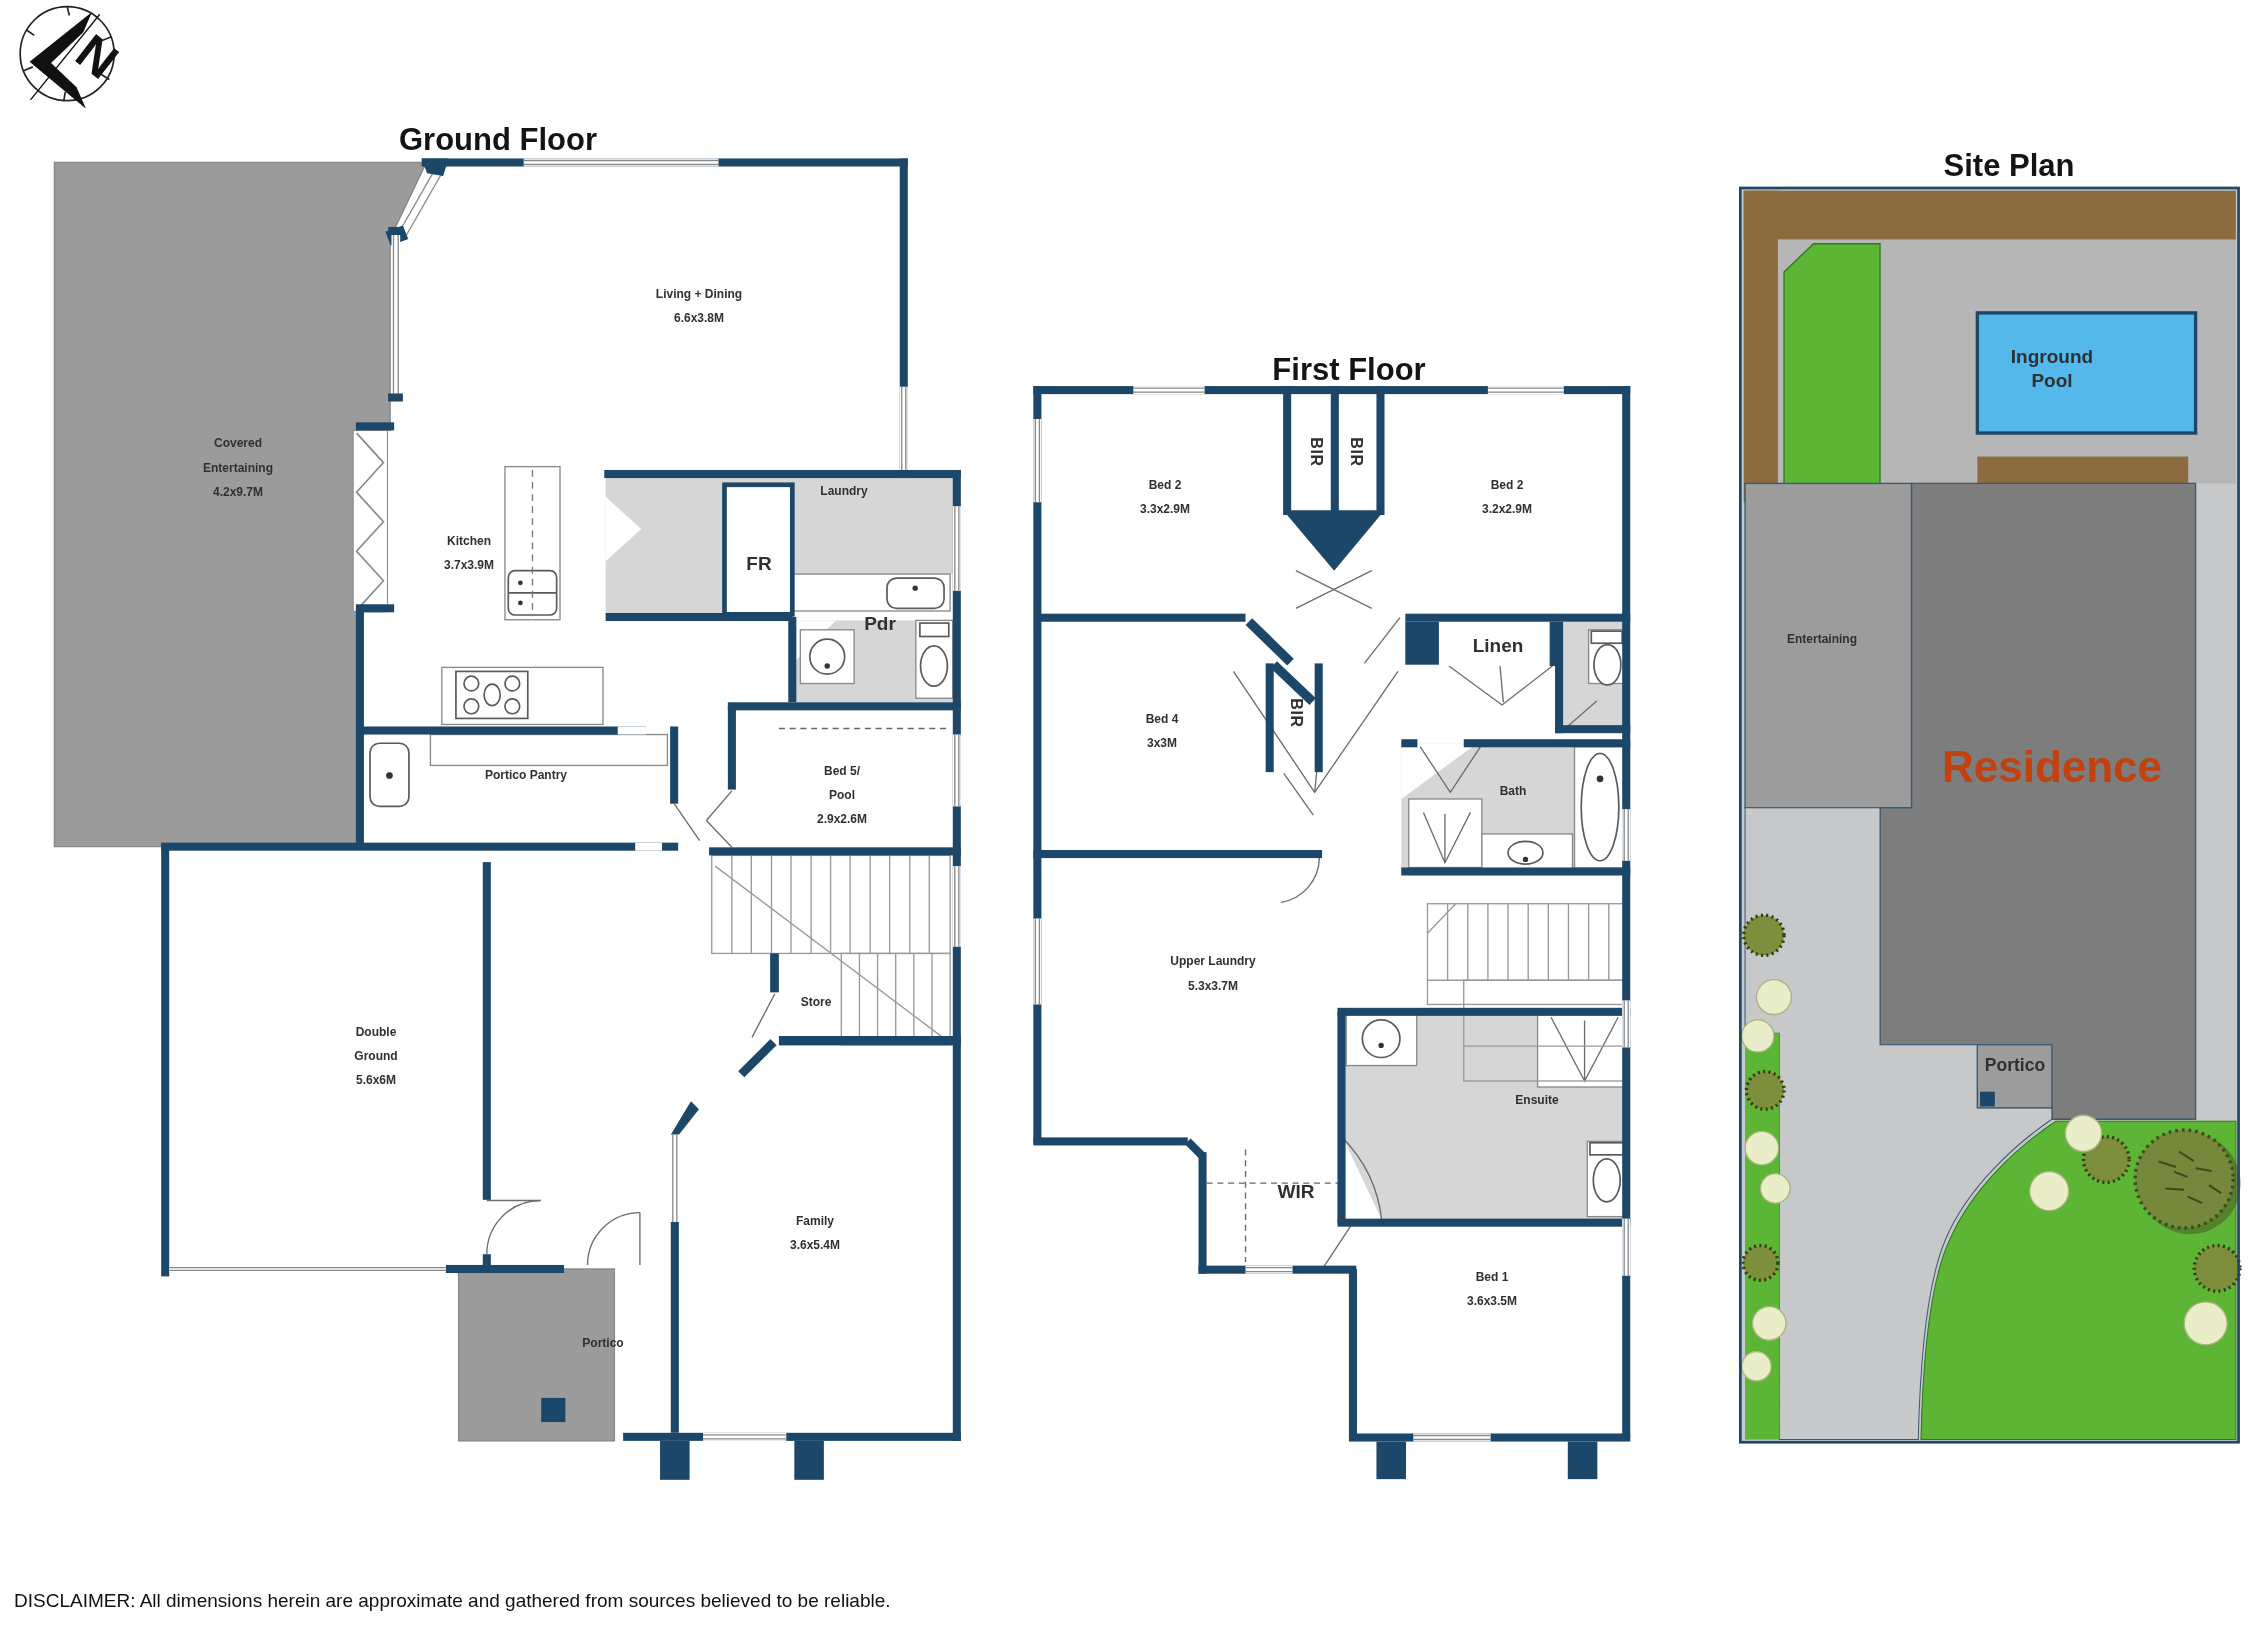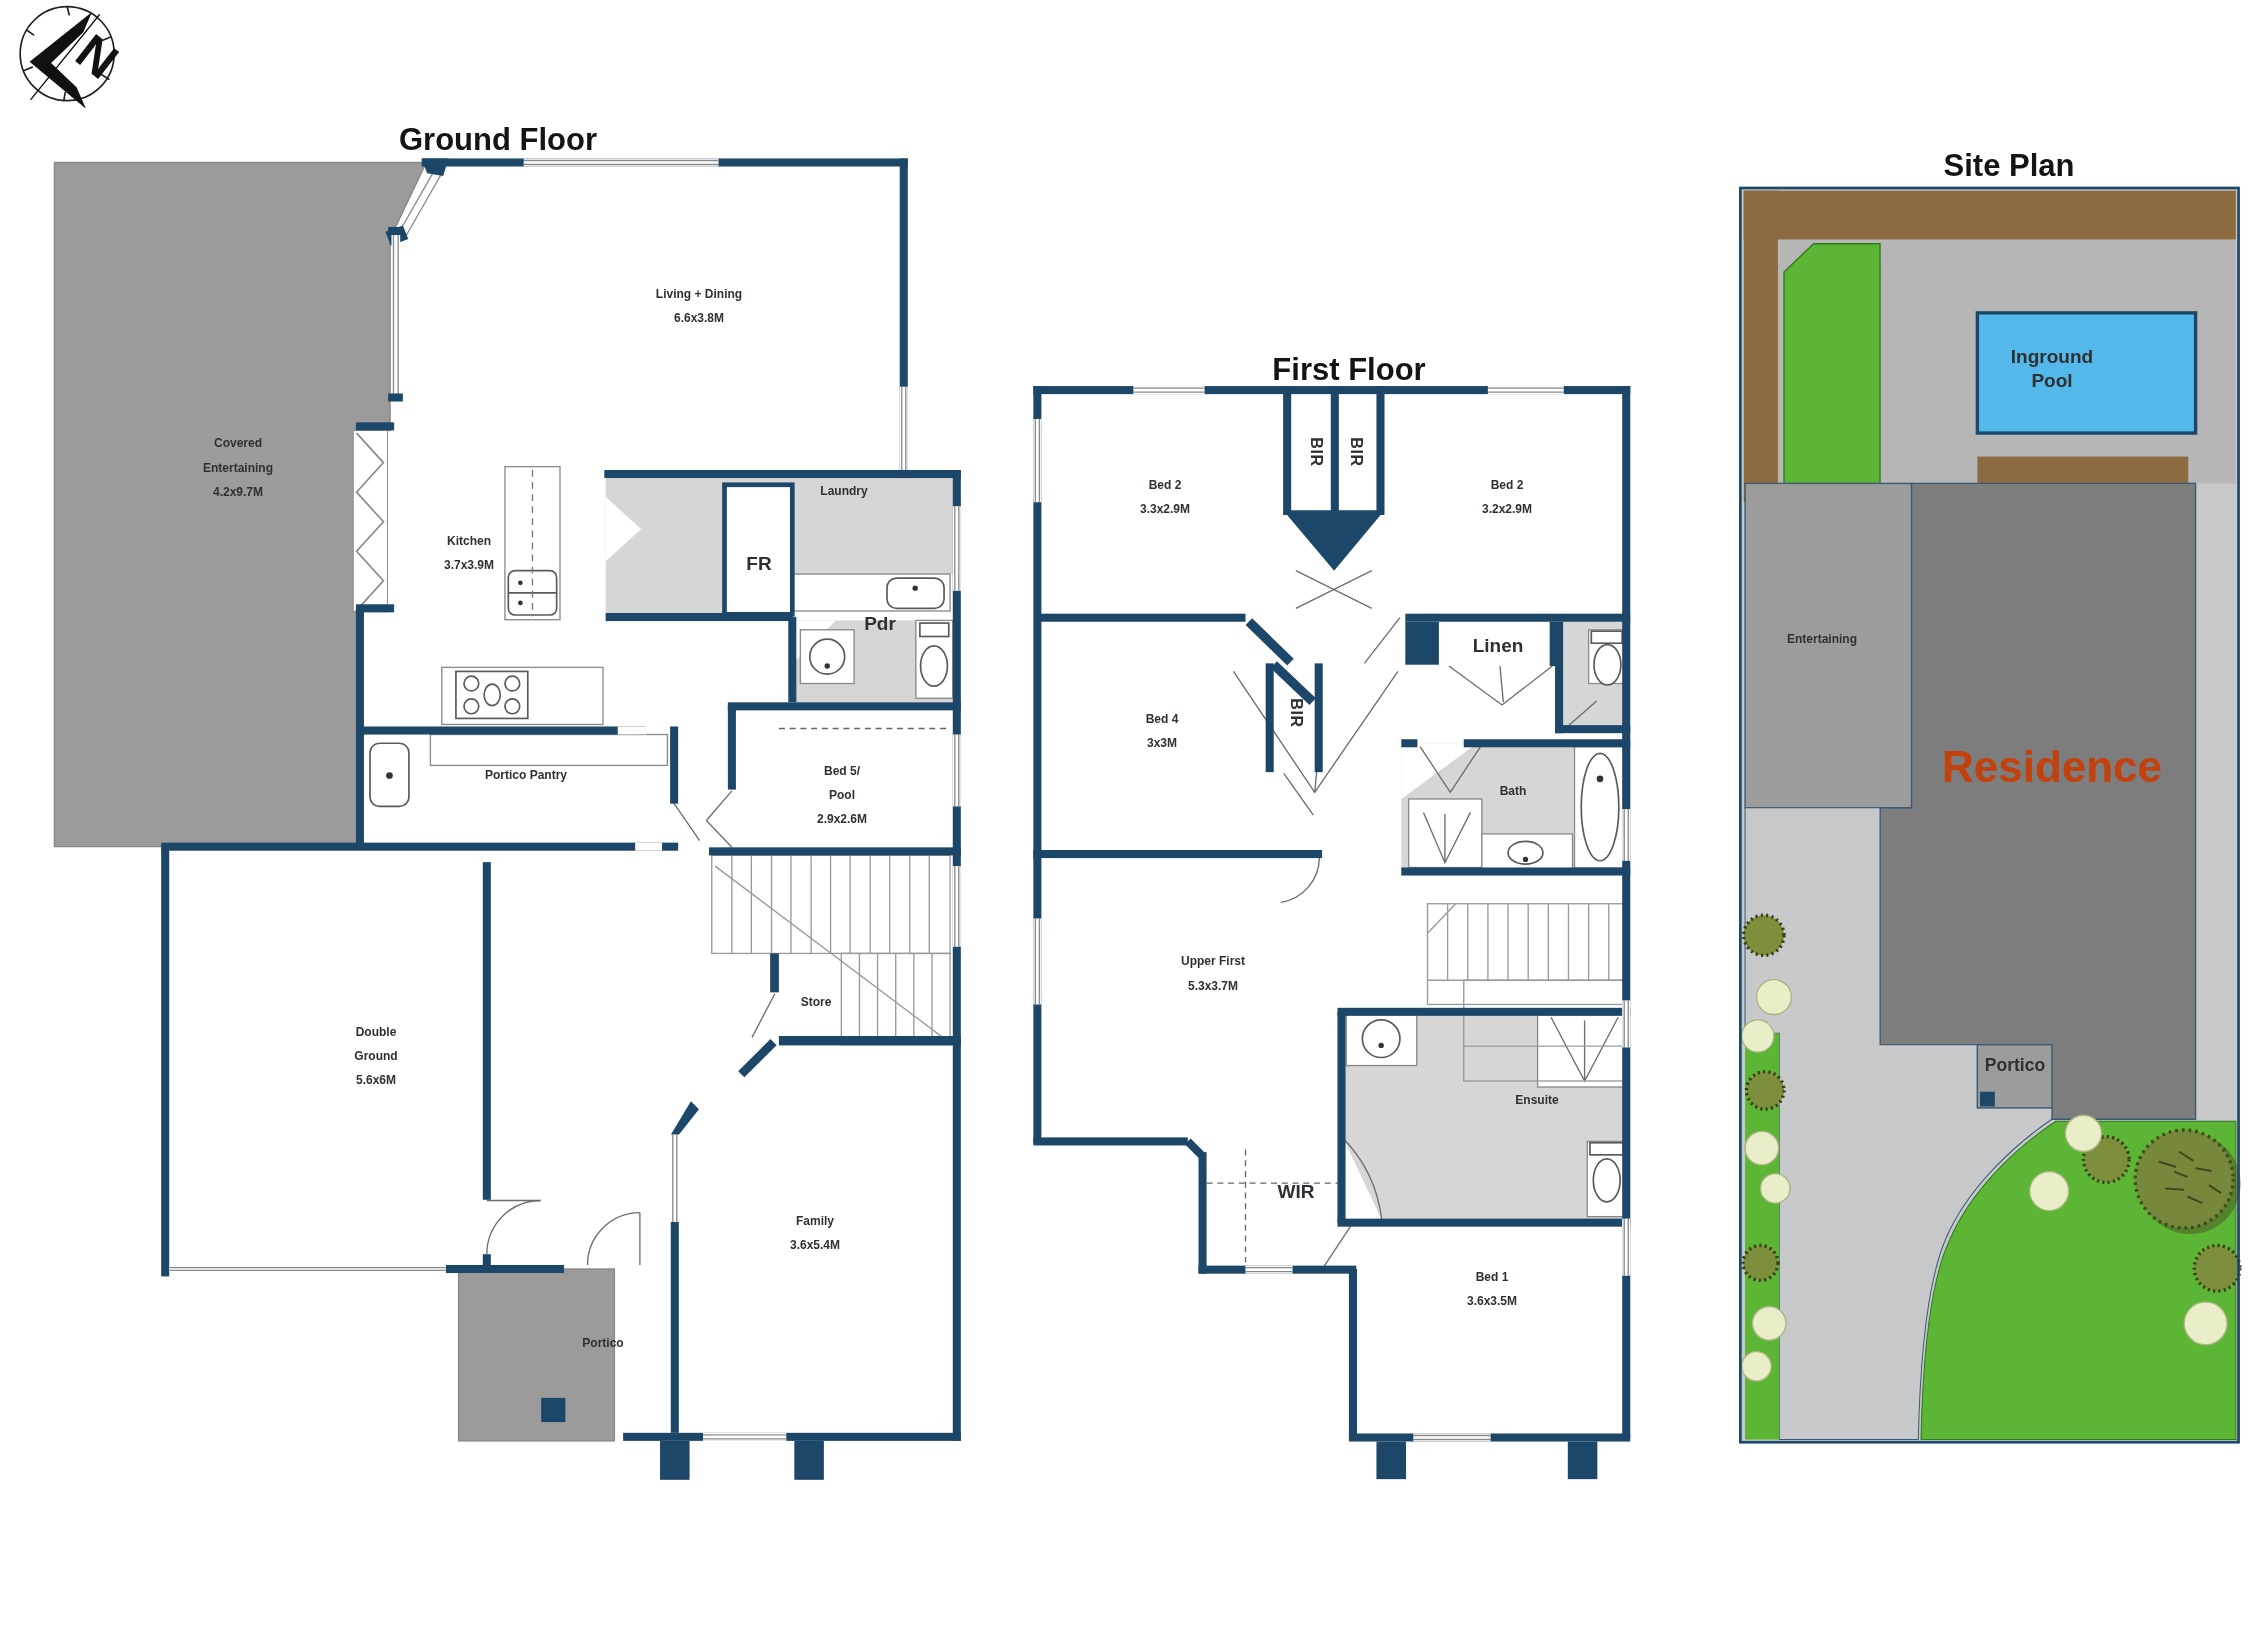--- a/index.html
+++ b/index.html
@@ -391,29 +391,30 @@
 <div class="lbl s30" style="left:1165px;top:509px">3.3x2.9M</div>
 <div class="lbl rot" style="left:1316px;top:452px">BIR</div>
 <div class="lbl rot" style="left:1356px;top:452px">BIR</div>
 <div class="lbl s30" style="left:1507px;top:485px">Bed 2</div>
 <div class="lbl s30" style="left:1507px;top:509px">3.2x2.9M</div>
 <div class="lbl s28" style="left:1498px;top:645px">Linen</div>
 <div class="lbl s30" style="left:1162px;top:719px">Bed 4</div>
 <div class="lbl s30" style="left:1162px;top:743px">3x3M</div>
 <div class="lbl rot" style="left:1296px;top:713px">BIR</div>
 <div class="lbl s30" style="left:1513px;top:791px">Bath</div>
-<div class="lbl s30" style="left:1213px;top:961px">Upper First</div>
+<div class="lbl s30" style="left:1213px;top:961px">Upper Laundry</div>
 <div class="lbl s30" style="left:1213px;top:986px">5.3x3.7M</div>
 <div class="lbl s30" style="left:1537px;top:1100px">Ensuite</div>
 <div class="lbl s28" style="left:1296px;top:1191px">WIR</div>
 <div class="lbl s30" style="left:1492px;top:1277px">Bed 1</div>
 <div class="lbl s30" style="left:1492px;top:1301px">3.6x3.5M</div>
 
 <div class="lbl t46" style="left:2009px;top:165px">Site Plan</div>
 <div class="lbl s28" style="left:2052px;top:356px">Inground</div>
 <div class="lbl s28" style="left:2052px;top:380px">Pool</div>
 <div class="lbl s30" style="left:1822px;top:639px">Entertaining</div>
 <div class="lbl res" style="left:2052px;top:767px">Residence</div>
 <div class="lbl s26" style="left:2015px;top:1066px">Portico</div>
 
+<div class="disc" style="left:14px;top:1590px">DISCLAIMER:  All dimensions herein are approximate and gathered from sources believed to be reliable.</div>
 
 </div>
 
 
 </body></html>

